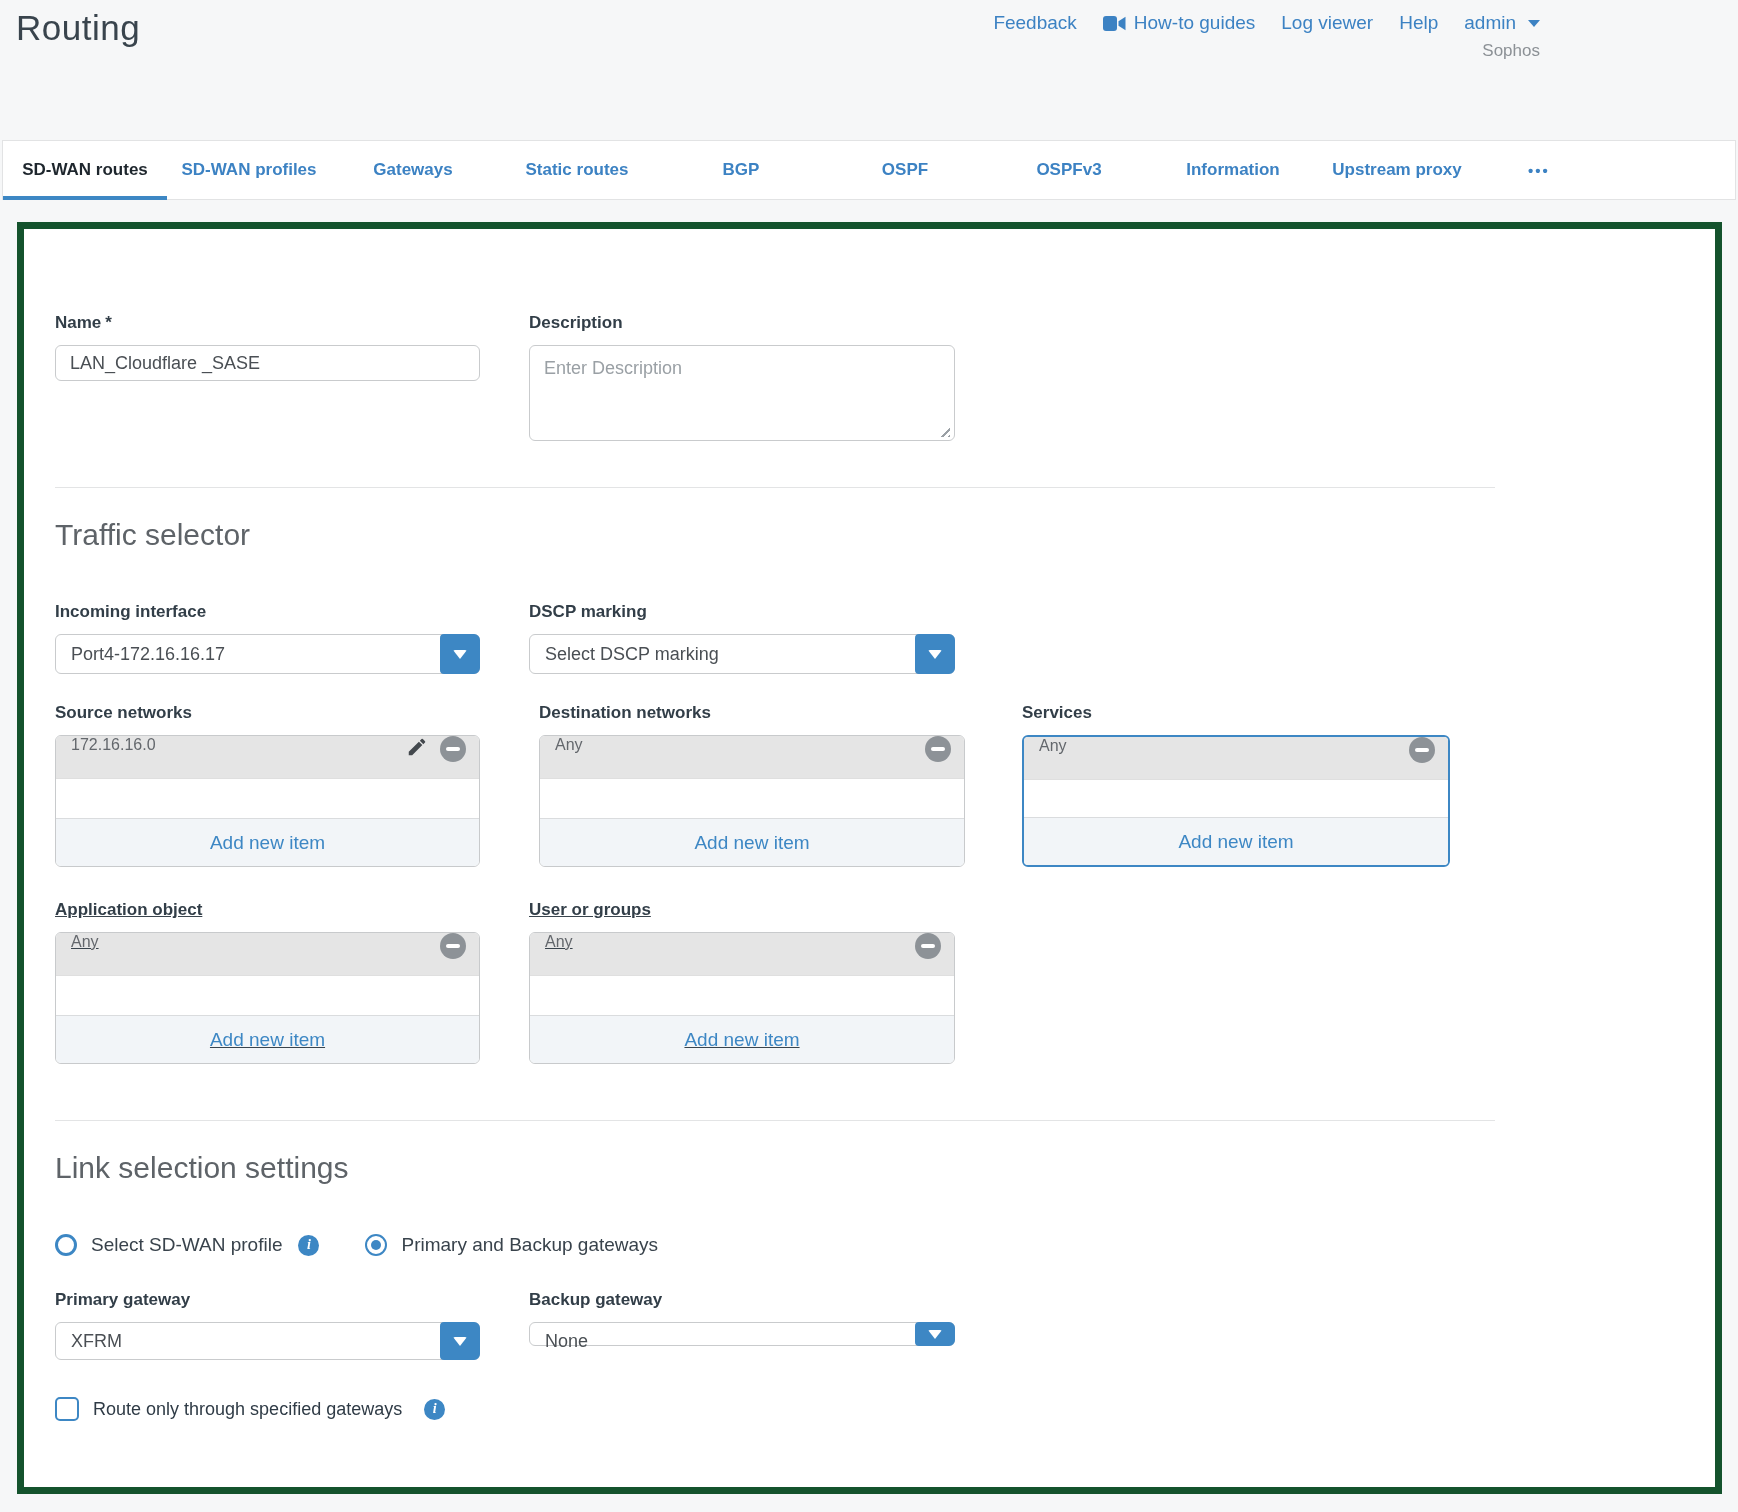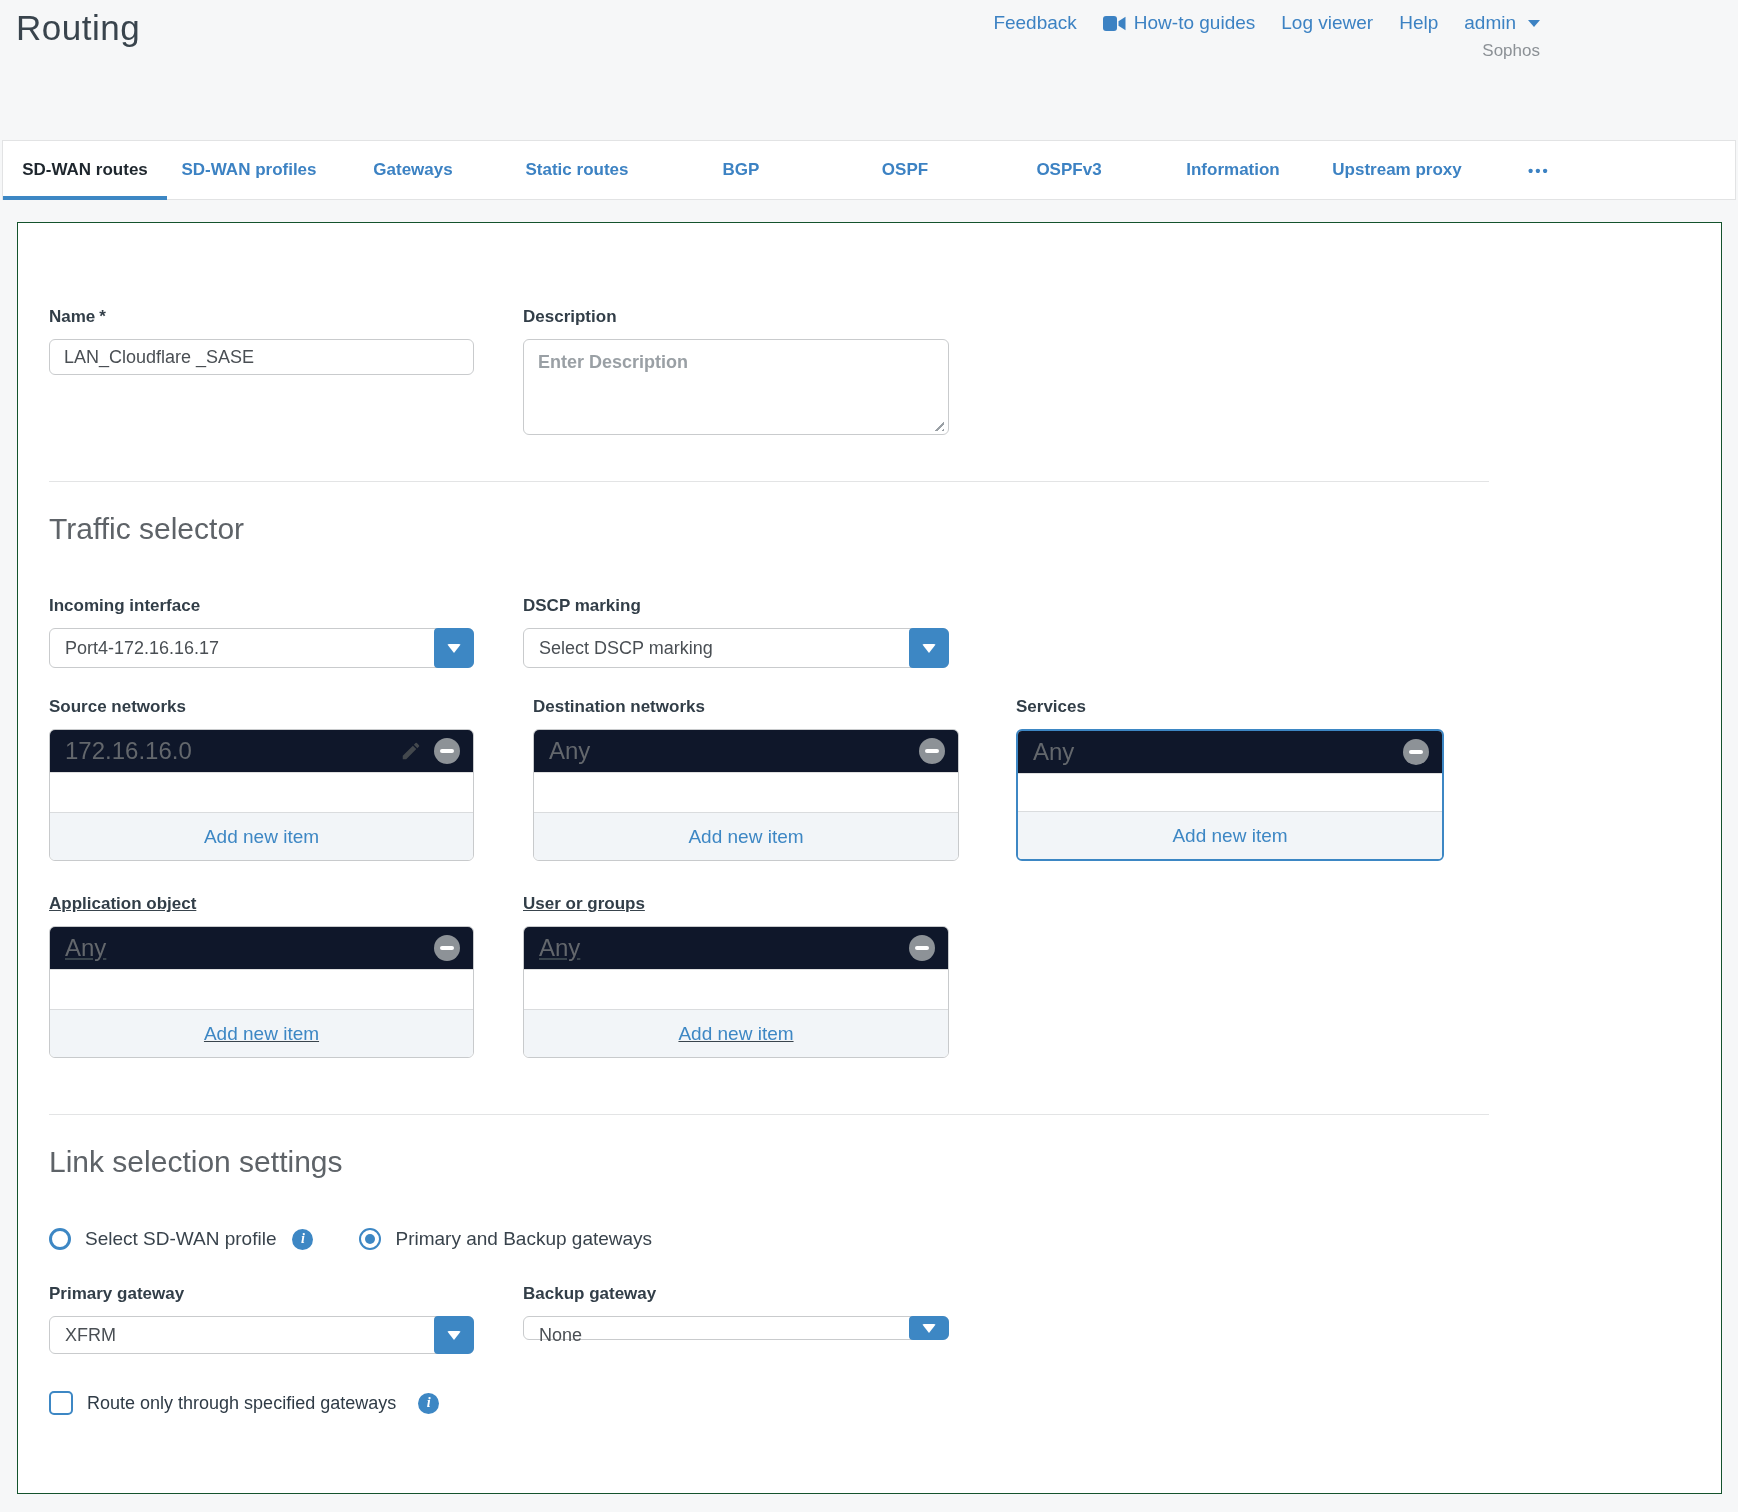--- a/index.html
+++ b/index.html
@@ -20,46 +20,46 @@
   .brand { margin-top:7px; font-size:17px; color:#8c9196;text-align:right; }
   .caret-down { width:0; height:0; border-left:6px solid transparent; border-right:6px solid transparent; border-top:7px solid #3c82c3; display:inline-block; margin-left:4px; }
   .video-svg { fill:#3c82c3; display:block; }
   
   .tabbar { position:absolute; top:140px; left:2px; width:1734px; height:60px; background:#fff; border:1px solid #e2e3e4; display:flex; }
   .tab { width:164px; display:flex; align-items:center; justify-content:center; font-size:17px; font-weight:700; color:#3c82c3; position:relative; cursor:pointer; }
   .tab.active { color:#1e262d; }
   .tab.active::after { content:""; position:absolute; left:0; right:0; bottom:-1px; height:4px; background:#3d87c4; }
   .tab.more { width:120px; letter-spacing:2px; font-size:15px; }
   
-  .card { position:absolute; top:222px; left:17px; width:1705px; height:1272px; background:#fff; border:1px solid #14532d; }
+  .card { position:absolute; top:222px; left:17px; width:1705px; height:1272px; background:#fff; border:7px solid #14532d; }
   .content { padding-left:31px; width:1502px; }
   .frow { display:flex; }
   .col1 { width:425px; margin-right:49px; }
   .col2 { width:426px; margin-right:47px; }
   .col3 { width:428px; }
   .flabel { font-size:17px; font-weight:700; color:#323e48; margin-bottom:12px; display:block; }
   .req { color:#323e48; margin-left:4px; }
   .divider { width:1440px; height:1px; background:#e3e4e5; }
   .section-h { font-size:30px; font-weight:400; color:#5e6368; }
   
   .tinput { width:425px; height:36px; border:1px solid #c9cbcd; border-radius:6px; padding:0 14px; font-size:18px; color:#4a4f54; font-family:"Liberation Sans",sans-serif; outline:none; background:#fff; }
   .ta-wrap { position:relative; width:426px; }
-  .tarea { width:426px; height:96px; border:1px solid #c9cbcd; border-radius:6px; padding:12px 14px; font-size:18px; color:#4a4f54; font-family:"Liberation Sans",sans-serif; resize:none; outline:none; background:#fff;font-weight:bold; }
+  .tarea { width:426px; height:96px; border:1px solid #c9cbcd; border-radius:6px; padding:12px 14px; font-size:18px; color:#4a4f54; font-family:"Liberation Sans",sans-serif; resize:none; outline:none; background:#fff; }
   .tarea::placeholder { color:#9aa0a5; }
   .ta-wrap::after { content:""; position:absolute; right:5px; bottom:8px; width:13px; height:13px; clip-path:polygon(100% 0,100% 100%,0 100%);
      background:repeating-linear-gradient(135deg, transparent 0 3px, #9aa0a5 3px 4.5px); }
   
   .dropdown { position:relative; height:40px; border:1px solid #c9cbcd; border-radius:6px; background:#fff; cursor:pointer; }
   .dd-value { display:block; line-height:38px; padding-left:15px; font-size:18px; color:#4a4f54; }
   .dd-btn { position:absolute; top:-1px; right:-1px; bottom:-1px; width:40px; background:#3d87c4; border-radius:4px 6px 6px 4px; display:flex; align-items:center; justify-content:center; }
   .dd-tri { width:0; height:0; border-left:7px solid transparent; border-right:7px solid transparent; border-top:9px solid #fff; border-radius:2px; }
   
   .listbox { height:132px; border:1px solid #c8cacc; border-radius:6px; display:flex; flex-direction:column; overflow:hidden; background:#fff; }
   .listbox.focused { border:2px solid #3d87c4; }
-  .lb-item { height:43px; flex:0 0 43px; background:#0f172a; border-bottom:1px solid #dfdfdf; display:flex; align-items:center; padding:0 13px 0 15px; font-size:24px; color:#63676c; }
+  .lb-item { height:43px; flex:0 0 43px; background:#e5e5e5; border-bottom:1px solid #dfdfdf; display:flex; align-items:flex-start; padding:0 13px 0 15px; font-size:16px; color:#63676c; }
   .lb-grow { flex:1; }
   .lb-spacer { flex:1; background:#fff; }
   .lb-add { height:48px; flex:0 0 48px; background:#f2f5f8; border-top:1px solid #dadcde; display:flex; align-items:center; justify-content:center; font-size:19px; color:#3d87c4; cursor:pointer; }
   .minus-icon { width:26px; height:26px; border-radius:50%; background:#8d9297; position:relative; cursor:pointer; flex:0 0 26px; }
   .minus-icon::after { content:""; position:absolute; left:6px; right:6px; top:11px; height:4px; border-radius:2px; background:#fff; }
   .pencil-icon { margin-right:12px; cursor:pointer; display:flex; }
   .pencil-svg { fill:#43484d; }
   
   .radio-row { display:flex; align-items:center; }
   .radio { width:22px; height:22px; border-radius:50%; border:3px solid #3d87c4; background:#fff; position:relative; cursor:pointer; flex:0 0 22px; }

